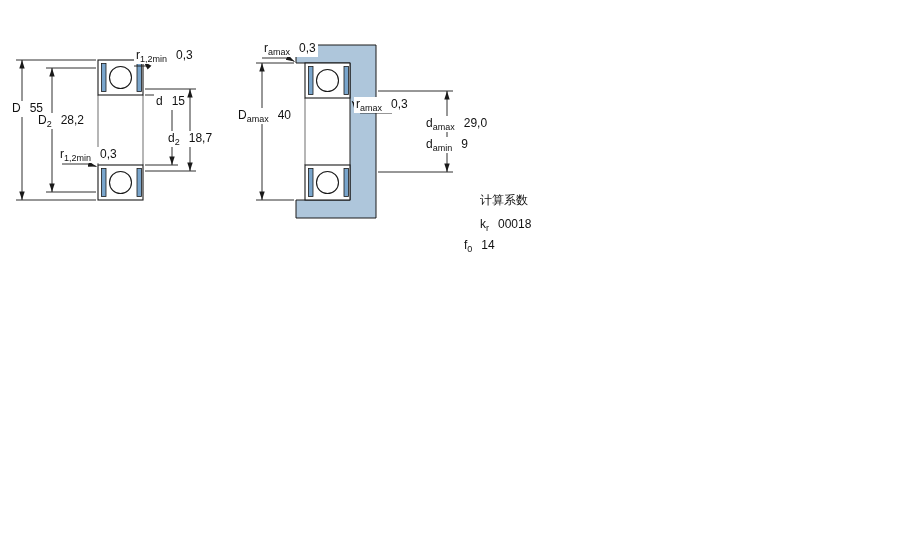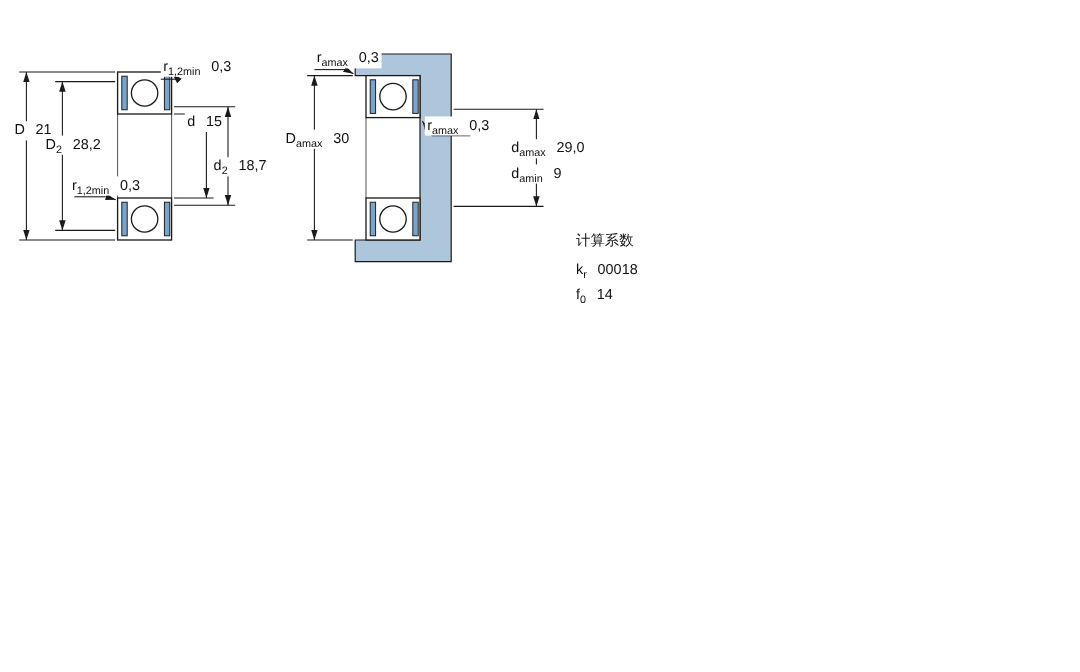--- a/index.html
+++ b/index.html
@@ -110,62 +110,62 @@
       <line x1="378" y1="172" x2="453" y2="172"></line>
       <line x1="447" y1="91" x2="447" y2="172" marker-start="url(#arr)" marker-end="url(#arr)"></line>
     </g>
   </svg>
 
   <div class="lbl" style="left:134px;top:48px">
     <span>r</span><sub>1,2min</sub><span class="val">0,3</span>
   </div>
 
   <div class="lbl" style="left:10px;top:101px">
-    <span>D</span><sub></sub><span class="val">21</span>
+    <span>D</span><sub></sub><span class="val">55</span>
   </div>
 
   <div class="lbl" style="left:36px;top:113px">
     <span>D</span><sub>2</sub><span class="val">28,2</span>
   </div>
 
   <div class="lbl" style="left:58px;top:147px">
     <span>r</span><sub>1,2min</sub><span class="val">0,3</span>
   </div>
 
   <div class="lbl" style="left:154px;top:94px">
     <span>d</span><sub></sub><span class="val">15</span>
   </div>
 
-  <div class="lbl" style="left:176px;top:131px">
+  <div class="lbl" style="left:166px;top:131px">
     <span>d</span><sub>2</sub><span class="val">18,7</span>
   </div>
 
   <div class="lbl" style="left:262px;top:41px">
     <span>r</span><sub>amax</sub><span class="val">0,3</span>
   </div>
 
   <div class="lbl" style="left:236px;top:108px">
-    <span>D</span><sub>amax</sub><span class="val">30</span>
+    <span>D</span><sub>amax</sub><span class="val">40</span>
   </div>
 
   <div class="lbl" style="left:354px;top:97px">
     <span>r</span><sub>amax</sub><span class="val">0,3</span>
   </div>
 
   <div class="lbl" style="left:424px;top:116px">
     <span>d</span><sub>amax</sub><span class="val">29,0</span>
   </div>
 
   <div class="lbl" style="left:424px;top:137px">
     <span>d</span><sub>amin</sub><span class="val">9</span>
   </div>
 
   <div class="lbl heading" style="left:478px;top:193px">计算系数</div>
 
   <div class="lbl" style="left:478px;top:217px">
     <span>k</span><sub>r</sub><span class="val">00018</span>
   </div>
 
-  <div class="lbl" style="left:478px;top:238px">
+  <div class="lbl" style="left:462px;top:238px">
     <span>f</span><sub>0</sub><span class="val">14</span>
   </div>
 
 </div>
 
 </body></html>

